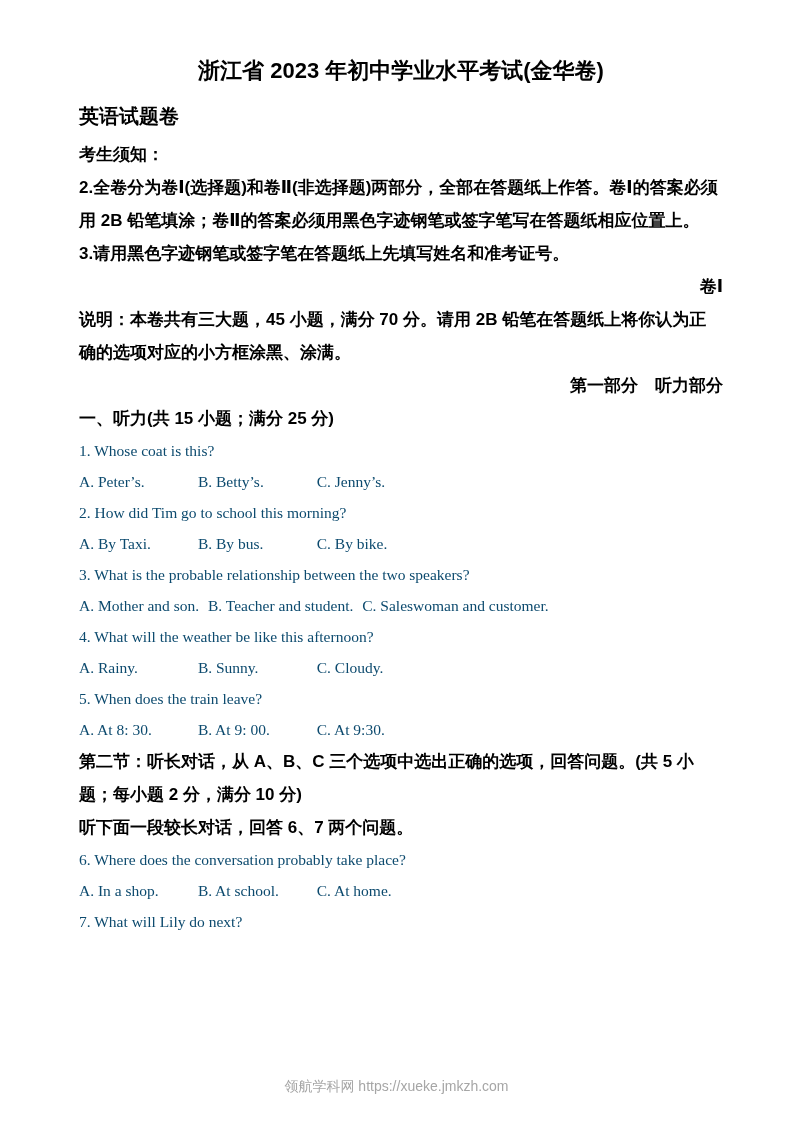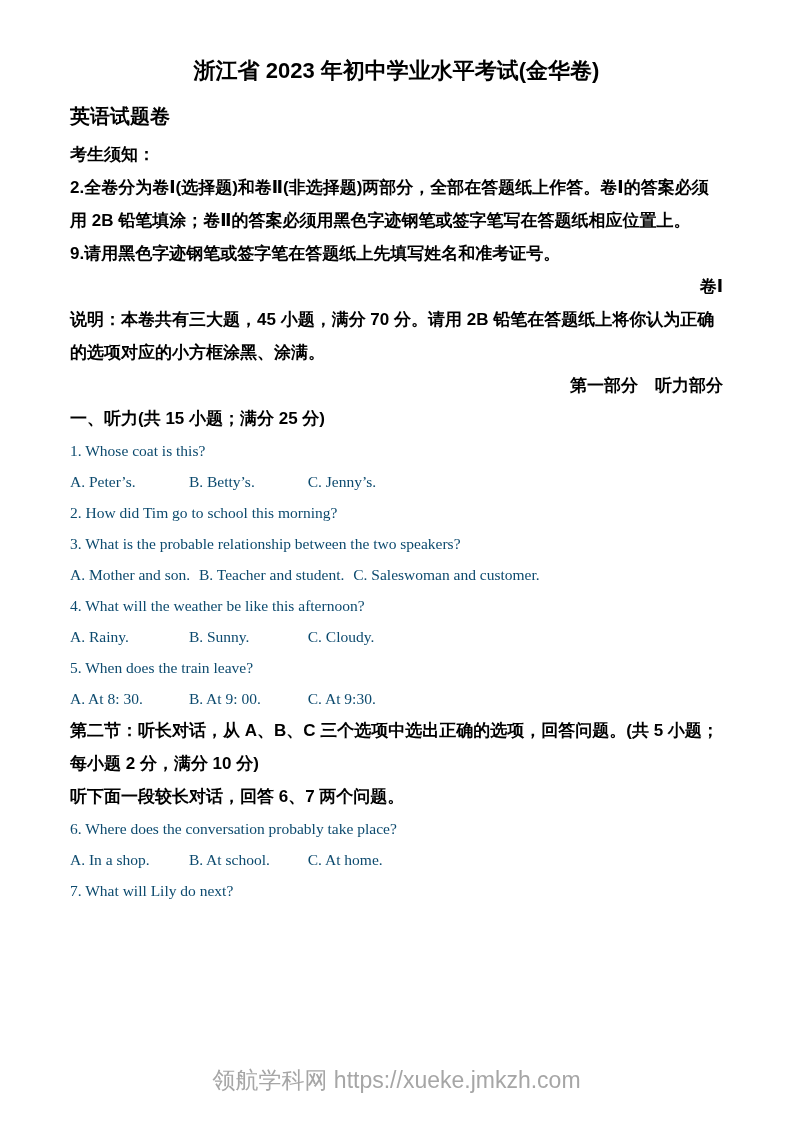--- a/index.html
+++ b/index.html
@@ -5,21 +5,21 @@
   * { margin: 0; padding: 0; box-sizing: border-box; }
   html, body { background: #ffffff; }
   .page {
     position: relative;
     width: 793px;
     height: 1122px;
     background: #ffffff;
     overflow: hidden;
     margin: 0 auto;
   }
-  .content { padding: 48px 70px 0 70px; }
+  .content { padding: 48px 70px 0 70px; margin-left: 9px; }
   .cn {
     font-family: "Liberation Sans", "DejaVu Sans", sans-serif;
     font-weight: 700;
     font-size: 17px;
     line-height: 33px;
     color: #000000;
   }
   .eng {
     font-family: "Liberation Serif", "DejaVu Serif", serif;
     font-weight: 400;
@@ -31,51 +31,56 @@
   .subtitle{ font-size: 20px; line-height: 44px; text-align: left; }
   .center  { text-align: right; }
   .opts .opt { display: inline-block; min-width: 106px; margin-right: 9px; }
   .opts.plain .opt { min-width: 0; margin-right: 5px; }
   .footer {
     position: absolute;
     left: 0; right: 0; bottom: 26px;
     text-align: center;
     color: #a6a6a6;
     font-family: "Liberation Sans", "DejaVu Sans", sans-serif;
-    font-size: 23px;
+    font-size: 14px;
     font-weight: 400;
   }
 </style>
 </head>
 <body>
 
 <div class="page">
   <div class="content">
 
     <h1 class="cn title">浙江省 2023 年初中学业水平考试(金华卷)</h1>
     <h2 class="cn subtitle">英语试题卷</h2>
 
     <p class="cn">考生须知：</p>
     <p class="cn">2.全卷分为卷Ⅰ(选择题)和卷Ⅱ(非选择题)两部分，全部在答题纸上作答。卷Ⅰ的答案必须用 2B 铅笔填涂；卷Ⅱ的答案必须用黑色字迹钢笔或签字笔写在答题纸相应位置上。</p>
-    <p class="cn">9.请用黑色字迹钢笔或签字笔在答题纸上先填写姓名和准考证号。</p>
+    <p class="cn">3.请用黑色字迹钢笔或签字笔在答题纸上先填写姓名和准考证号。</p>
 
     <p class="cn center">卷Ⅰ</p>
     <p class="cn">说明：本卷共有三大题，45 小题，满分 70 分。请用 2B 铅笔在答题纸上将你认为正确的选项对应的小方框涂黑、涂满。</p>
     <p class="cn center">第一部分　听力部分</p>
 
     <p class="cn">一、听力(共 15 小题；满分 25 分)</p>
 
     <p class="eng">1. Whose coat is this?</p>
     <p class="eng opts">
       <span class="opt">A. Peter’s.</span>
       <span class="opt">B. Betty’s.</span>
       <span class="opt">C. Jenny’s.</span>
     </p>
 
     <p class="eng">2. How did Tim go to school this morning?</p>
+    <p class="eng opts">
+      <span class="opt">A. By Taxi.</span>
+      <span class="opt">B. By bus.</span>
+      <span class="opt">C. By bike.</span>
+    </p>
 
     <p class="eng">3. What is the probable relationship between the two speakers?</p>
     <p class="eng opts plain">
       <span class="opt">A. Mother and son.</span>
       <span class="opt">B. Teacher and student.</span>
       <span class="opt">C. Saleswoman and customer.</span>
     </p>
 
     <p class="eng">4. What will the weather be like this afternoon?</p>
     <p class="eng opts">

